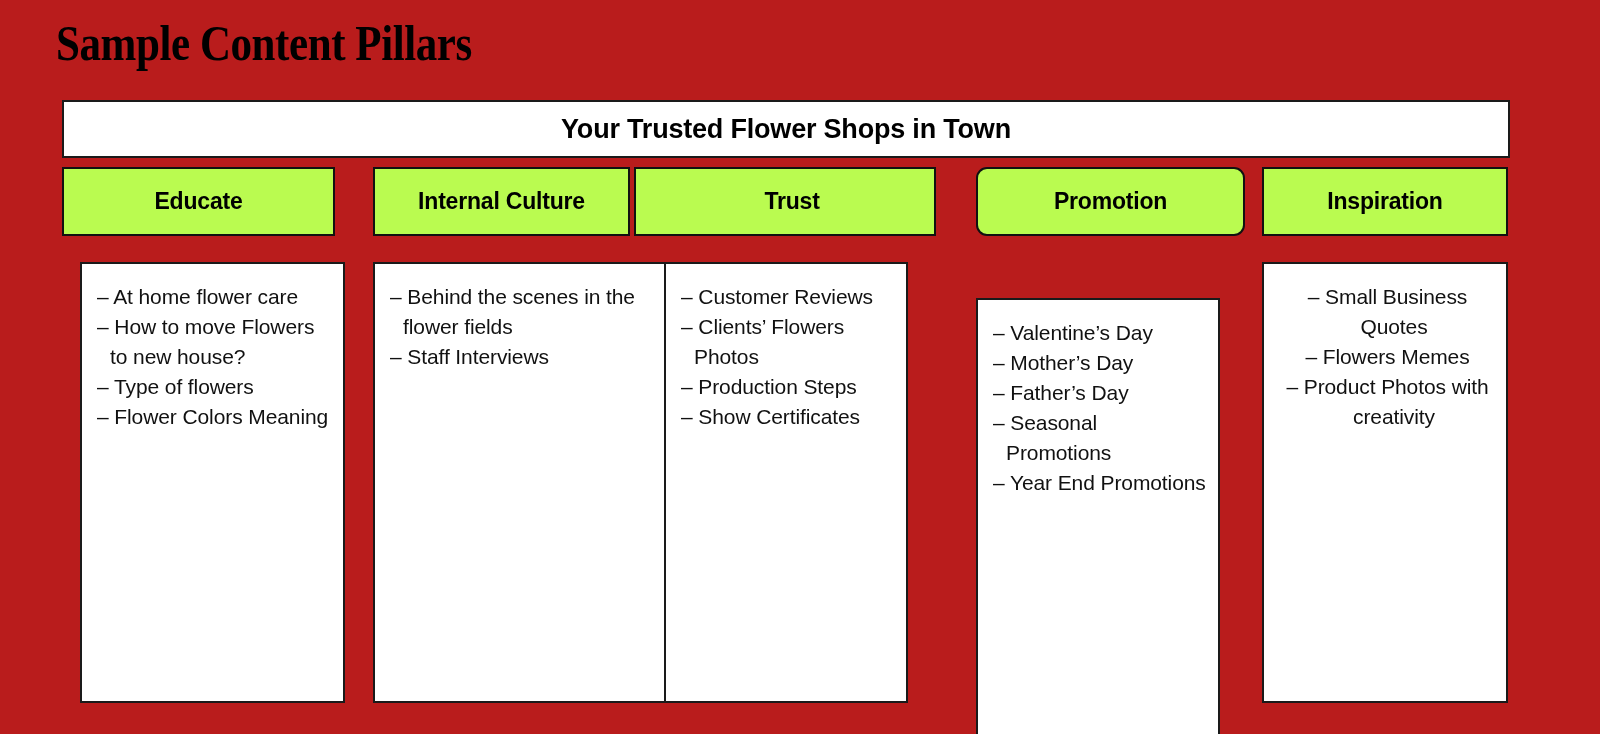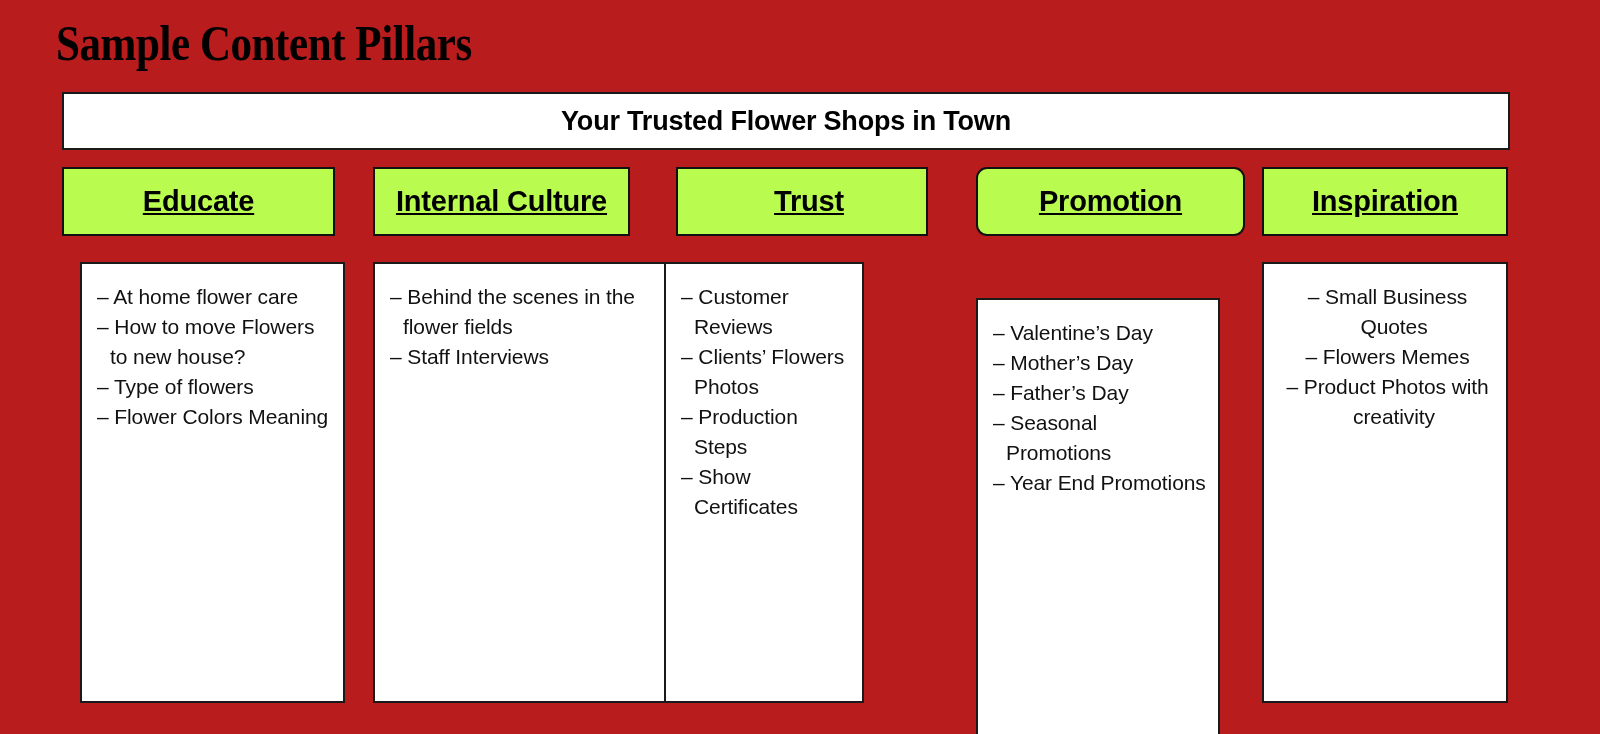--- a/index.html
+++ b/index.html
@@ -35,21 +35,21 @@
     transform: scaleX(0.86);
     transform-origin: left top;
     white-space: nowrap;
     color: #000000;
   }
 
   
   #banner {
     position: absolute;
     left: 62px;
-    top: 92px;
+    top: 100px;
     width: 1448px;
     height: 58px;
     box-sizing: border-box;
     border: 2px solid #1a1a1a;
     background: #ffffff;
     display: flex;
     align-items: center;
     justify-content: center;
   }
   #banner-text {
@@ -69,25 +69,24 @@
     box-sizing: border-box;
     border: 2.5px solid #111111;
     background: var(--accent, #BAFB50);
     display: flex;
     align-items: center;
     justify-content: center;
   }
   .pillar-header-label {
     font-family: "Liberation Sans", sans-serif;
     font-weight: bold;
-    font-size: 29px;
+    font-size: 23px;
     letter-spacing: -0.2px;
     white-space: nowrap;
     color: #000000;
-    text-decoration: underline;
   }
 
   .pillar-body {
     position: absolute;
     top: 262px;
     height: 441px;
     box-sizing: border-box;
     border: 2px solid #1a1a1a;
     background: #ffffff;
     padding: 18px 10px 0 15px;
@@ -105,22 +104,22 @@
     color: #111111;
     text-indent: -13px;
     padding-left: 13px;
   }
 
   
   #header-0 { left: 62px;   width: 273px; }
   #body-0   { left: 80px;   width: 265px; }
   #header-1 { left: 373px;  width: 257px; align-items: center; }
   #body-1   { left: 373px;  width: 295px; }
-  #header-2 { left: 676px;  width: 252px; padding-left: 14px; }
-  #body-2   { left: 664px;  width: 200px; }
+  #header-2 { left: 634px;  width: 302px; padding-left: 14px; }
+  #body-2   { left: 664px;  width: 244px; }
   #header-3 { left: 976px;  width: 269px; border-radius: 11px; }
   #body-3   { left: 976px;  width: 244px; margin-top: 36px; }
   #header-4 { left: 1262px; width: 246px; }
   #body-4   { left: 1262px; width: 246px; text-align: center; }
 </style>
 </head>
 <body>
 
 <div id="canvas">
 

